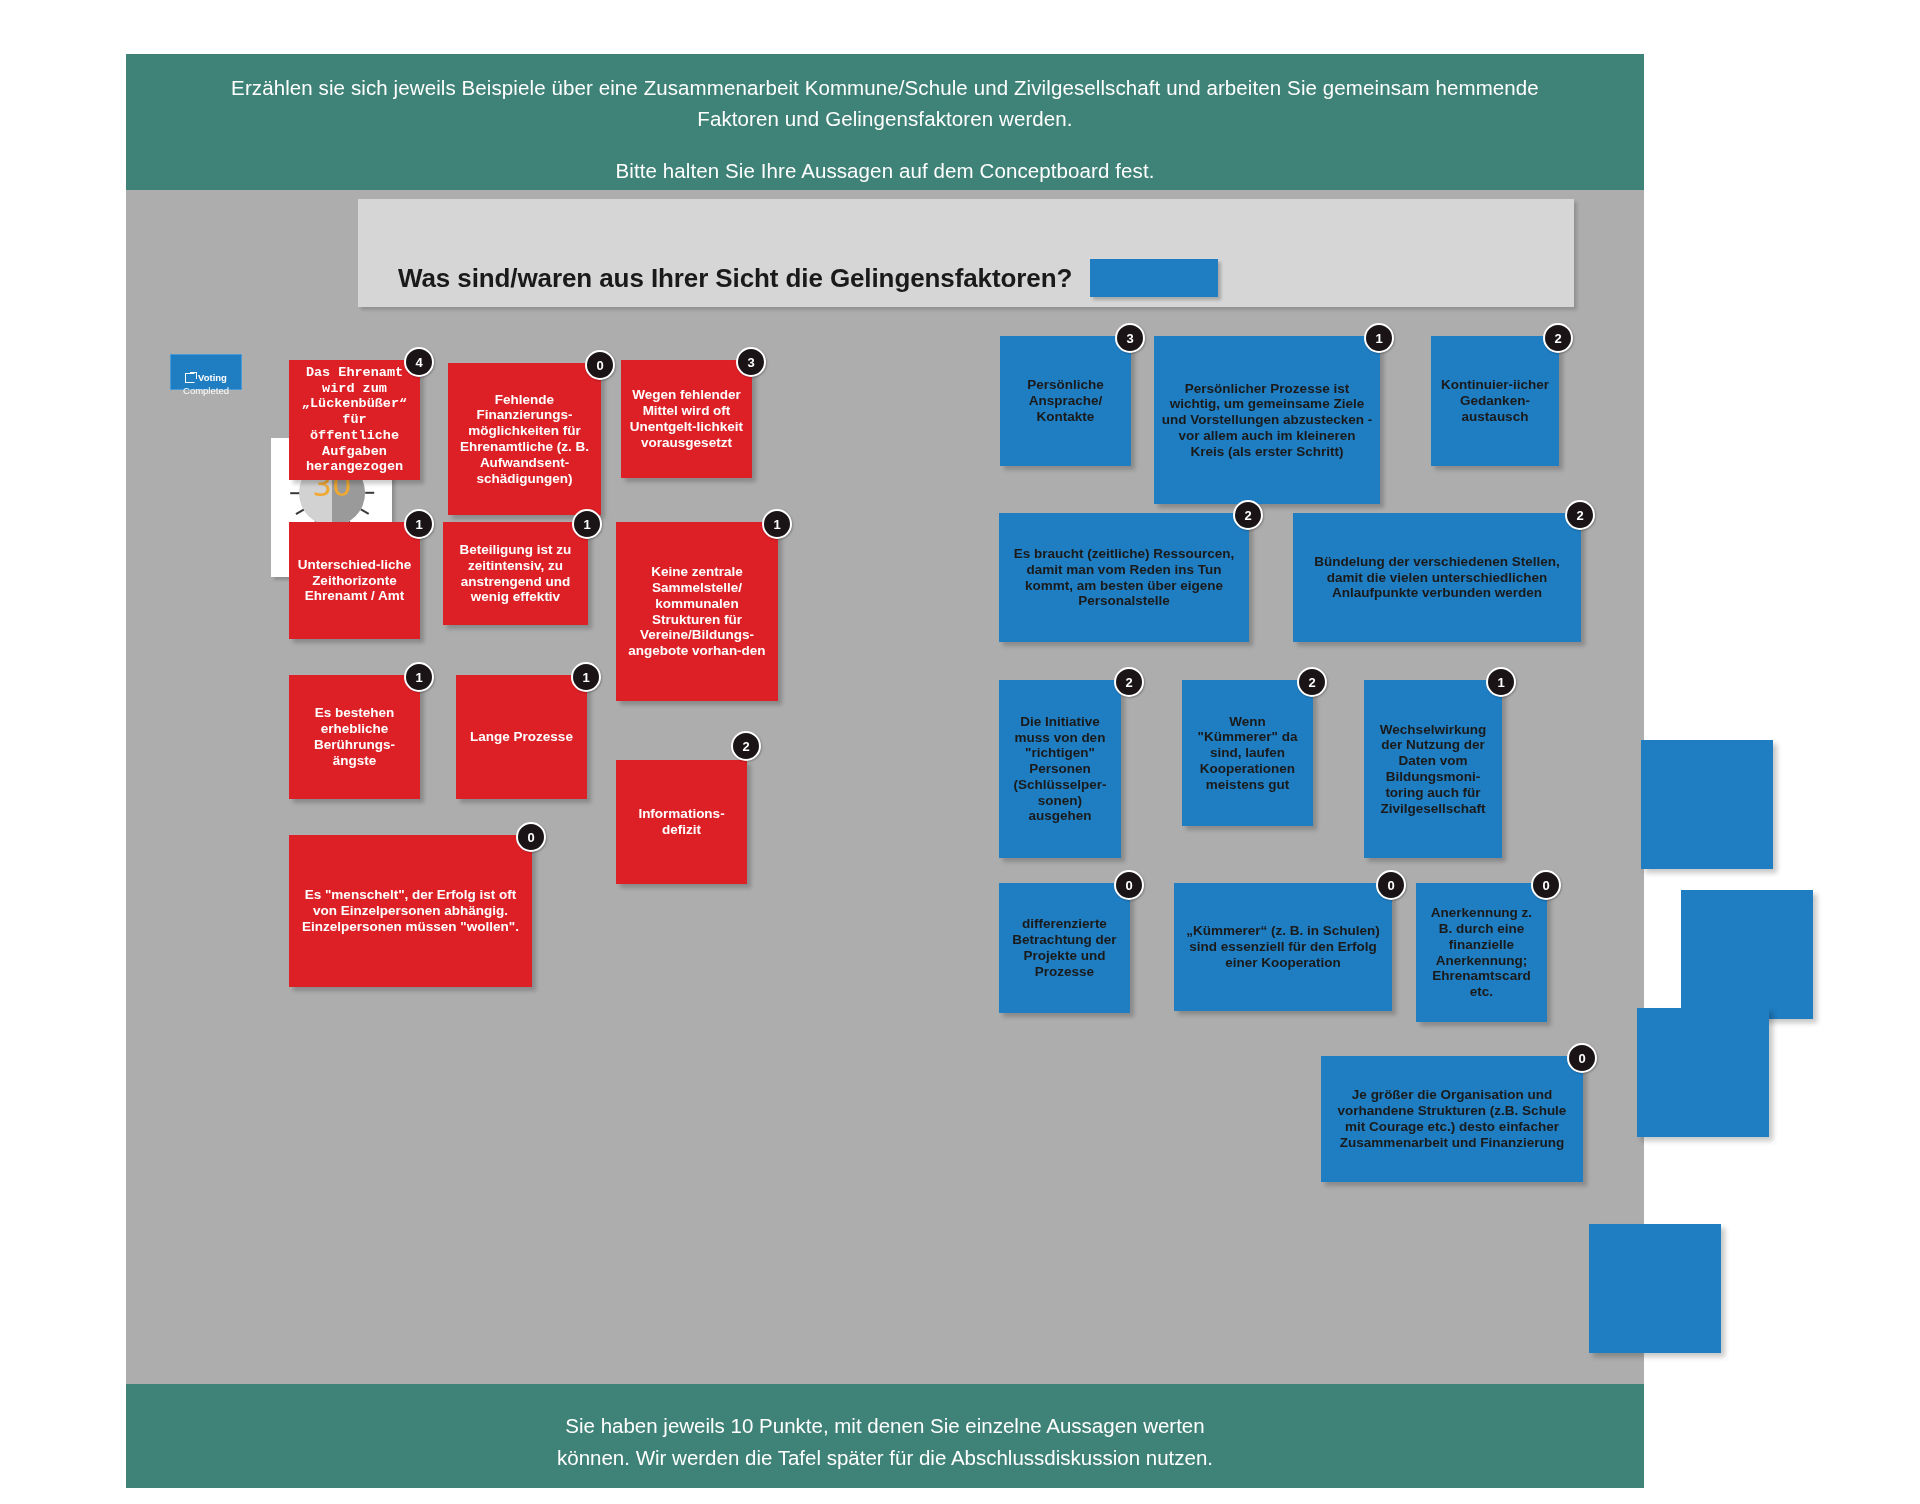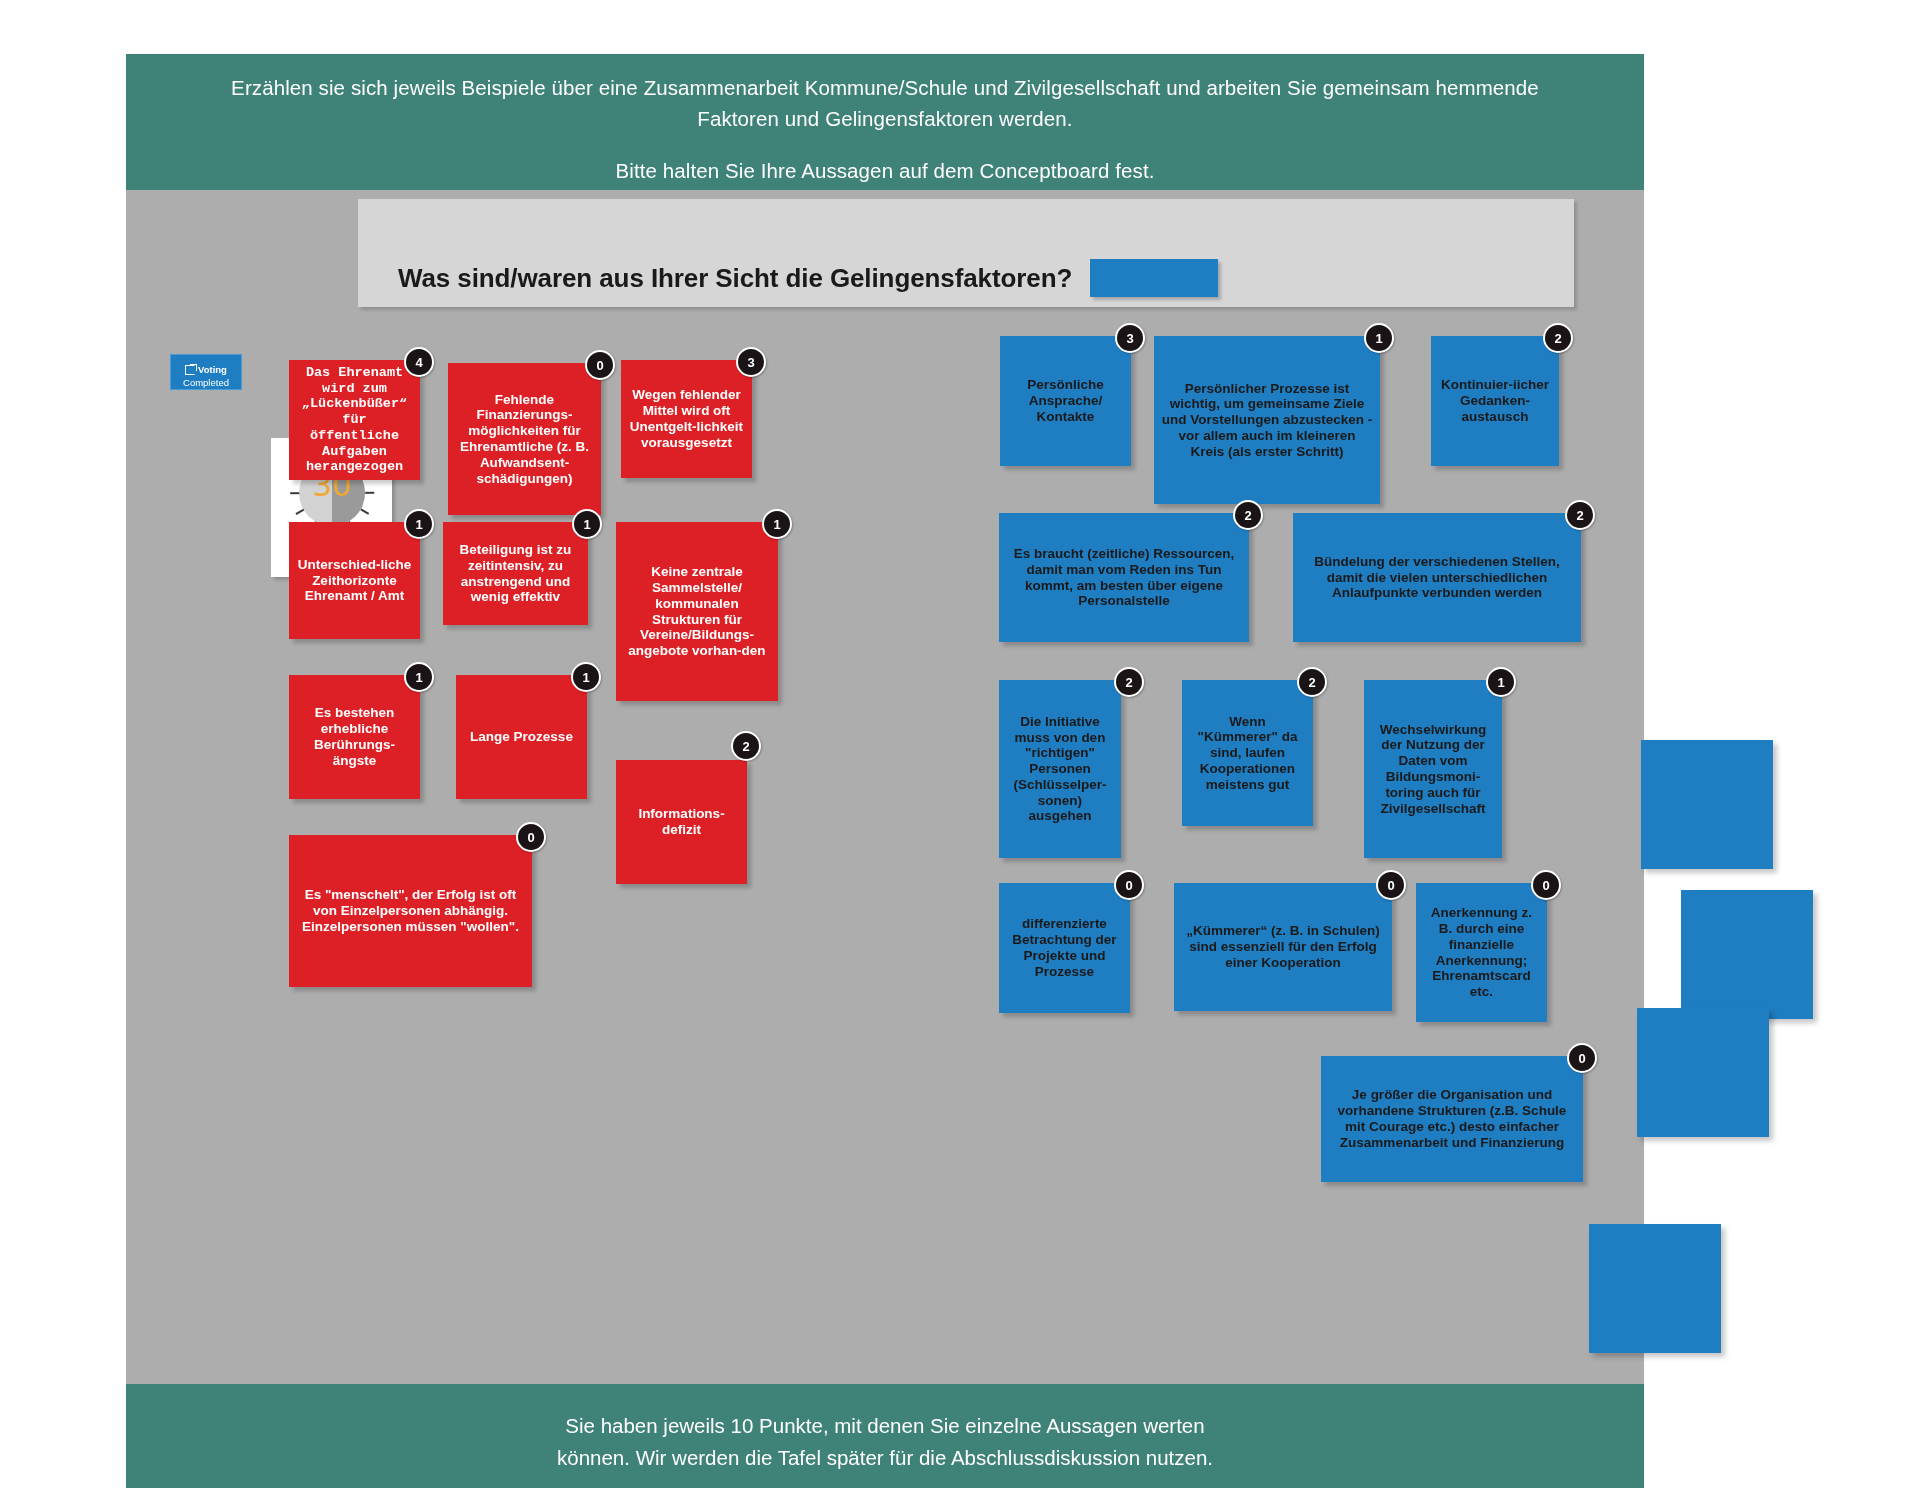--- a/index.html
+++ b/index.html
@@ -108,21 +108,21 @@
     left: 44px;
     top: 164px;
     width: 72px;
     height: 36px;
     background: #1f7dc2;
     border: 1px solid #4a9ad6;
     color: #ffffff;
     font-size: 9.5px;
     line-height: 13px;
     text-align: center;
-    padding-top: 8px;
+    padding-top: 16px;
     box-sizing: border-box;
   }
   #voting-badge .vb-top {
     font-weight: bold;
     display: flex;
     align-items: center;
     justify-content: center;
     gap: 3px;
   }
   .popout-glyph {

